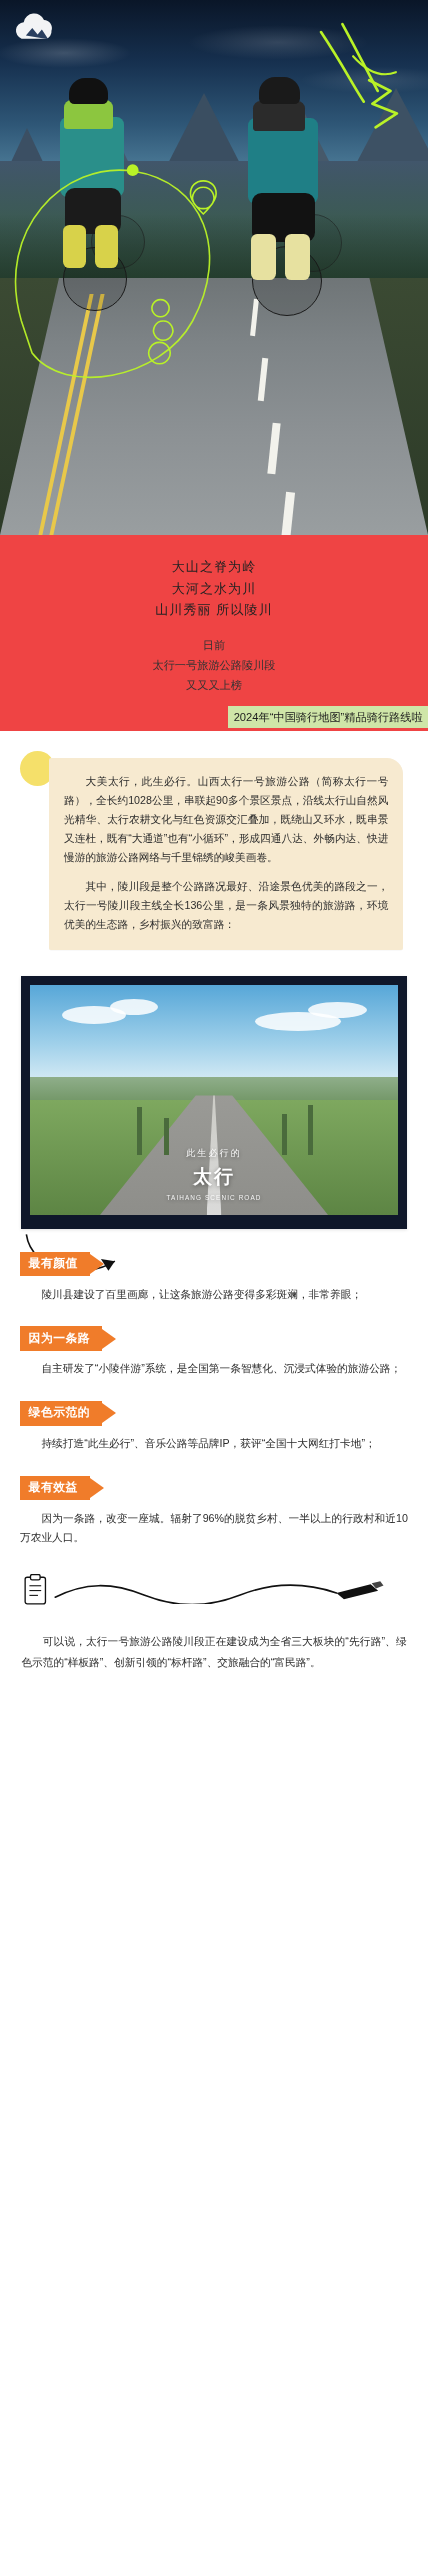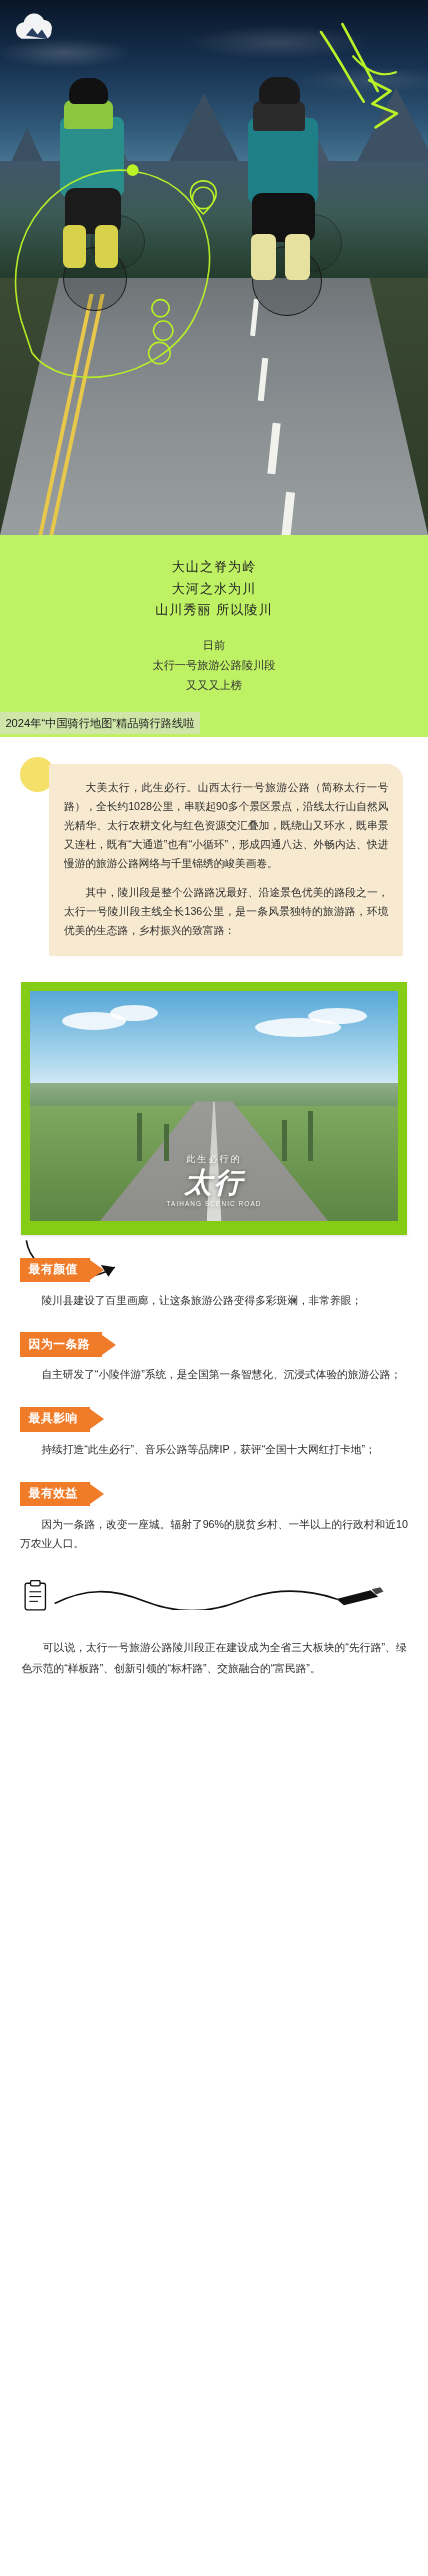--- a/index.html
+++ b/index.html
@@ -86,35 +86,35 @@
   }
 
   .hero-logo {
     position:absolute; left:11.8px; top:11.8px; width:64px; height:48px;
   }
 
   
   .title-block {
     text-align:center;
     padding: 21.4px 0 3.2px 0;
-    background:#bef264;
+    background:#ef4444;
   }
   .title-line {
     font-size: 13px;
     color:#222;
     line-height: 21.4px;
     letter-spacing: 1.1px;
   }
   .sub-date {
     margin-top: 14px;
     font-size: 11.2px;
     color:#333;
     line-height: 20.3px;
   }
-  .highlight-wrap { margin-top: 16px; text-align:left; }
+  .highlight-wrap { margin-top: 10px; text-align:right; }
   .highlight {
     display:inline-block;
     background:#cfe6a8;
     color:#1d1d1d;
     font-size: 11.2px;
     padding: 3.2px 5.4px;
     line-height: 16px;
   }
 
   
@@ -145,21 +145,21 @@
     color:#2c2c2c;
     text-indent: 2em;
     text-align: justify;
   }
   .note-card p:last-child { margin-bottom:0; }
 
   
   .photo-card {
     position:relative;
     margin: 21.4px 21.4px 0 21.4px;
-    background:#84cc16;
+    background:#0f172a;
     padding: 8.6px 8.6px 14px 8.6px;
     box-shadow: 0 1.1px 3.2px rgba(0,0,0,0.12);
   }
   .photo {
     position:relative;
     width: 100%;
     height: 230px;
     overflow:hidden;
     background: linear-gradient(180deg,#7cc0e8 0%, #bfe0f2 38%, #cfe3c2 45%, #9cbf7e 60%, #8db36f 100%);
   }
@@ -201,21 +201,21 @@
   .ph-overlay-text {
     position:absolute; left:0; right:0; bottom: 14px;
     text-align:center;
     color:#fff;
     text-shadow: 0 1.1px 4.3px rgba(0,0,0,0.45);
   }
   .ph-small {
     font-size: 9px; letter-spacing: 2.1px; margin-bottom: 1.1px; opacity:.95;
   }
   .ph-big {
-    font-size: 28px; font-weight:bold; letter-spacing: 2.1px; line-height:31px;font-style:italic;
+    font-size: 19px; font-weight:bold; letter-spacing: 2.1px; line-height:31px;
   }
   .ph-tiny {
     font-size: 6.4px; letter-spacing:1.1px; opacity:.9; margin-top:2.1px;
   }
 
   
   .sec { margin: 0 20px; }
   .sec-head {
     display:inline-block;
     position:relative;
@@ -405,21 +405,21 @@
     <div class="sec-head">最有颜值</div>
     <p class="sec-body">陵川县建设了百里画廊，让这条旅游公路变得多彩斑斓，非常养眼；</p>
   </div>
 
   <div class="sec">
     <div class="sec-head">因为一条路</div>
     <p class="sec-body">自主研发了“小陵伴游”系统，是全国第一条智慧化、沉浸式体验的旅游公路；</p>
   </div>
 
   <div class="sec">
-    <div class="sec-head">最具影响</div>
+    <div class="sec-head">绿色示范的</div>
     <p class="sec-body">持续打造“此生必行”、音乐公路等品牌IP，获评“全国十大网红打卡地”；</p>
   </div>
 
   <div class="sec">
     <div class="sec-head">最有效益</div>
     <p class="sec-body">因为一条路，改变一座城。辐射了96%的脱贫乡村、一半以上的行政村和近10万农业人口。</p>
   </div>
 
   <div class="footer-block">
     <svg class="clipboard" viewBox="0 0 46 58">

